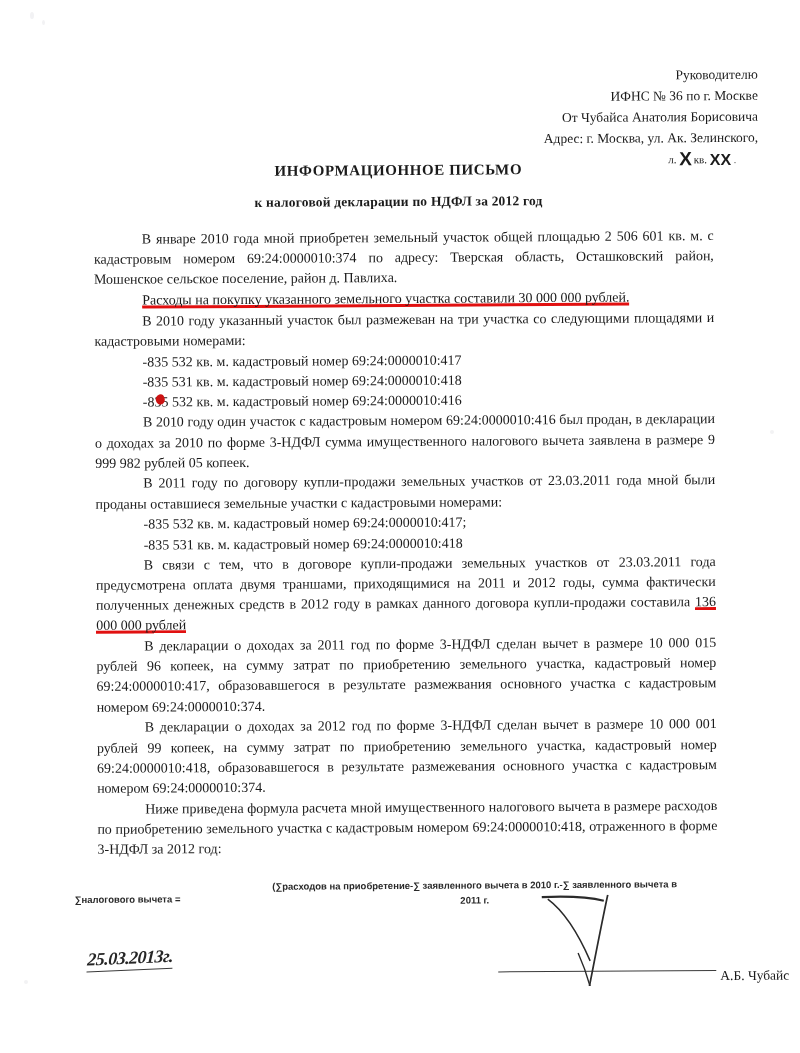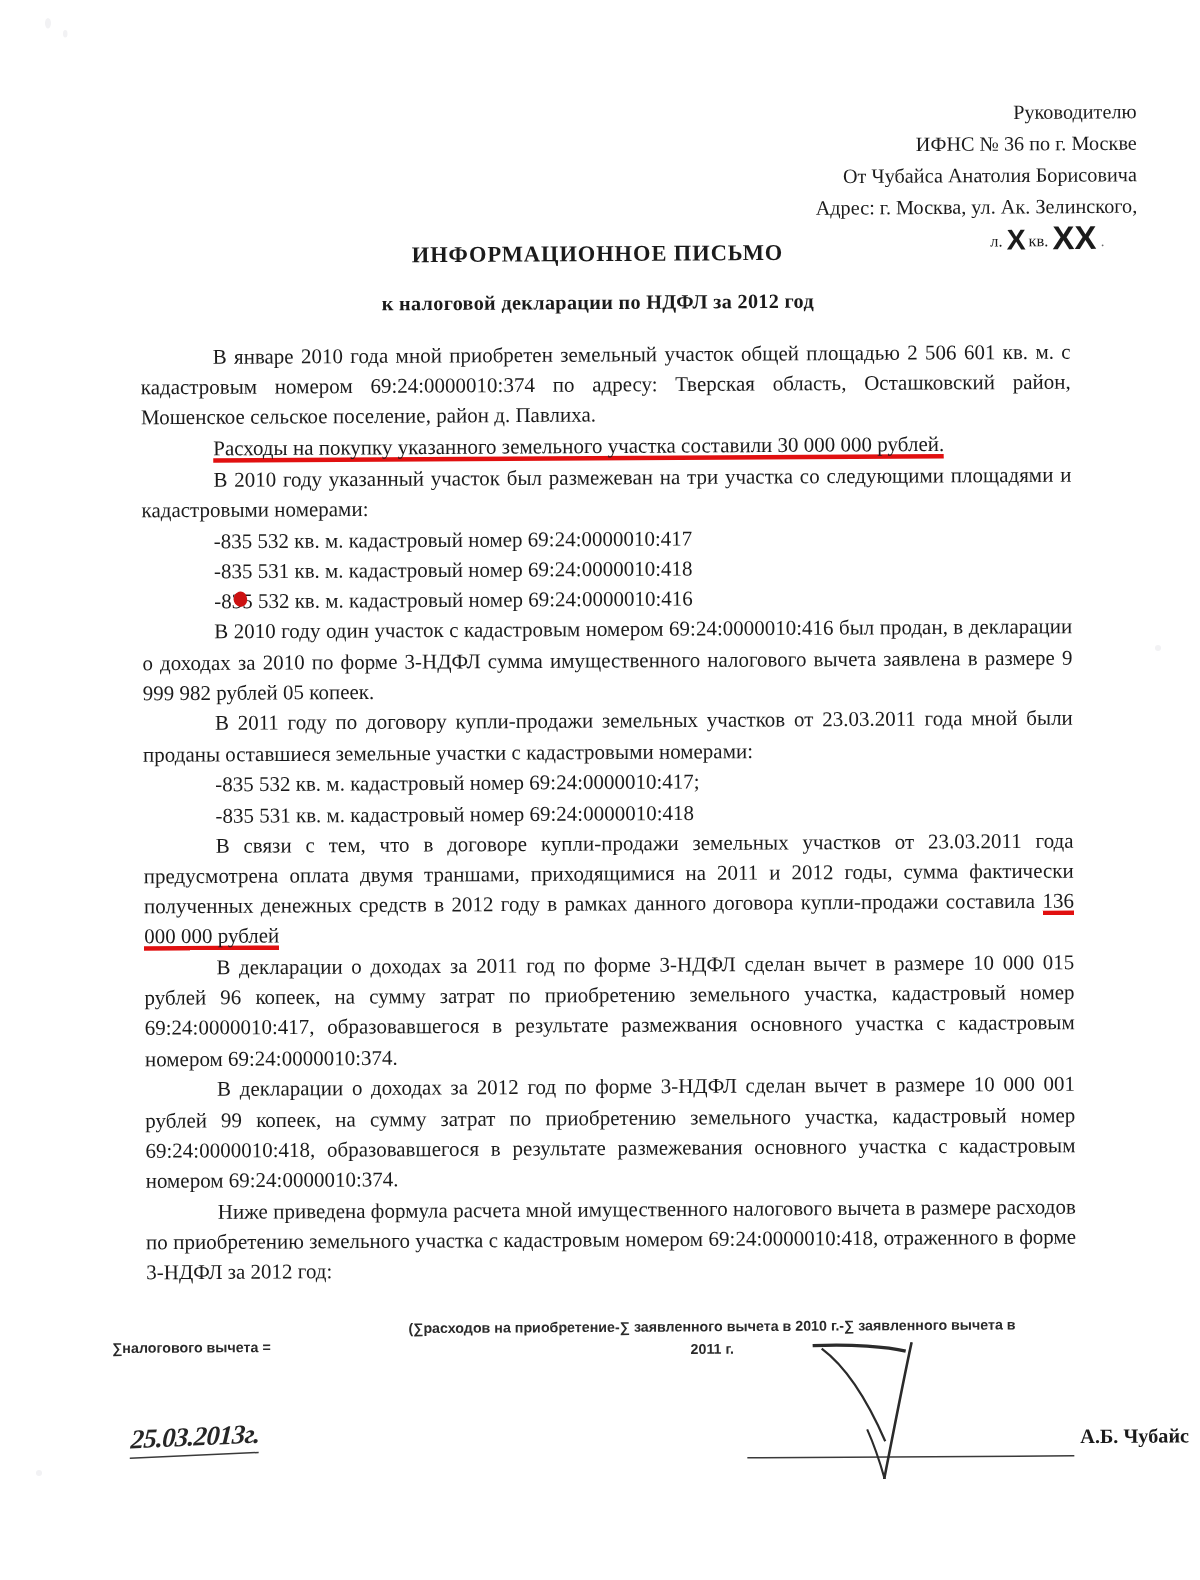--- a/index.html
+++ b/index.html
@@ -47,21 +47,21 @@
     line-height: 20px;
     margin-top: 1px;
   }
   .redact-x {
     font-family: "Liberation Sans", sans-serif;
     font-weight: bold;
     font-size: 19px;
     letter-spacing: -1px;
     vertical-align: -2px;
   }
-  .redact-x.wide { font-size: 22px; letter-spacing: 0px; }
+  .redact-x.wide { font-size: 16px; letter-spacing: 0px; }
   .tiny-dot { font-size: 10px; color: #666; }
 
   
   .title {
     position: absolute;
     left: 0;
     top: 162px;
     width: 800px;
     text-align: center;
     font-family: "Liberation Serif", serif;
@@ -188,23 +188,23 @@
     position: absolute;
     left: 0;
     top: 72px;
     width: 218px;
     height: 0;
     border-top: 1.4px solid #3a3a3a;
   }
   .sig-name {
     position: absolute;
     left: 222px;
-    top: 52px;
+    top: 70px;
     font-family: "Liberation Serif", serif;
-    font-weight: bold;
+    font-weight: normal;
     font-size: 13.5px;
     white-space: nowrap;
   }
   .sig-svg {
     position: absolute;
     left: 40px;
     top: -4px;
   }
 
   

